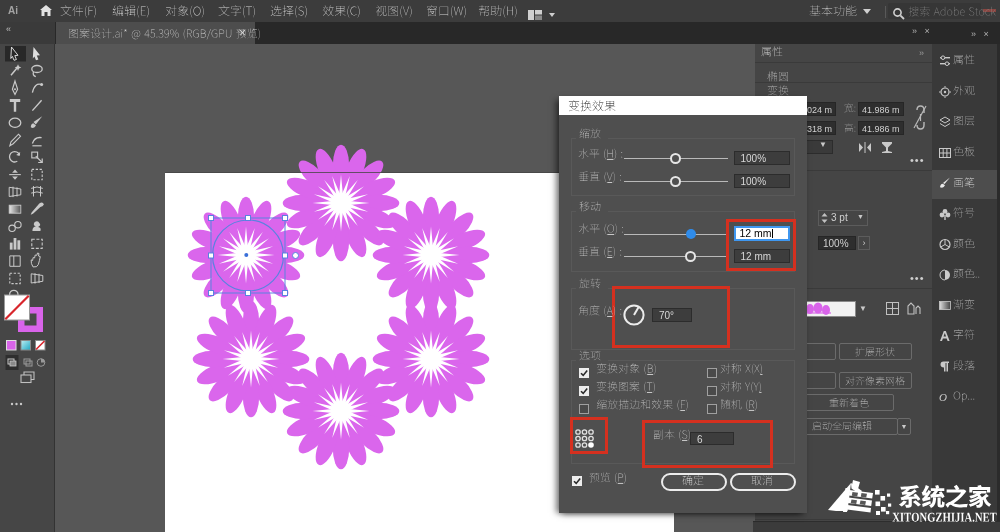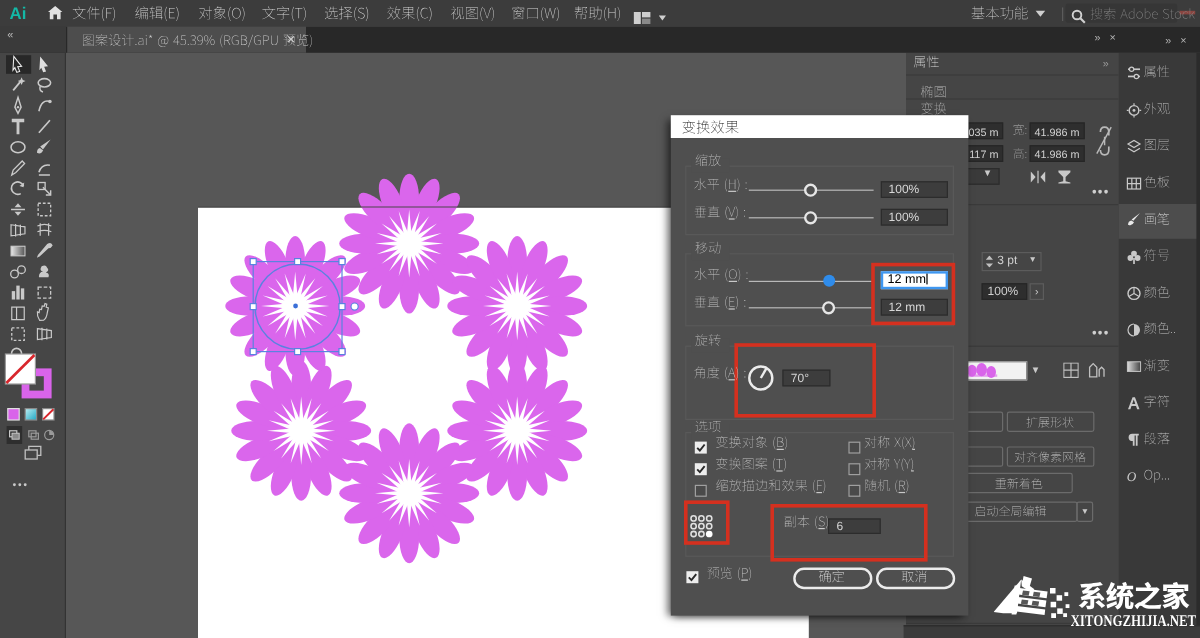--- a/index.html
+++ b/index.html
@@ -38,21 +38,21 @@
   .cb.off{background:#4a4a4a;border:1px solid #a0a0a0;}
   .cblabel{position:absolute;color:#c9c9c9;font-size:11px;}
   .btn{position:absolute;width:66px;height:18px;border:2px solid #ececec;border-radius:9px;color:#ececec;font-size:11px;line-height:14px;text-align:center;box-sizing:border-box;}
   
   #wm{position:absolute;right:8px;bottom:6px;z-index:60;color:#fff;}
 </style>
 </head>
 <body>
 
 <div id="menubar">
-  <div class="mi" style="left:8px;color:#14b8a6;font-weight:bold;font-size:14px;">Ai</div>
+  <div class="mi" style="left:8px;color:#a3a3a3;font-weight:bold;font-size:10px;">Ai</div>
   <div class="mi" style="left:38px;">
     <svg width="16" height="22" viewBox="0 0 16 22">
         <path d="M8 5 L14 10 L12.5 10 L12.5 16 L9.5 16 L9.5 12 L6.5 12 L6.5 16 L3.5 16 L3.5 10 L2 10 Z" fill="#e2e2e2"></path>
       </svg>
   </div>
 
   <div class="mi" style="left:528px;top:6px;height:10px;">
     <svg width="30" height="11" viewBox="0 0 30 11">
         <rect x="0" y="0" width="6" height="10" fill="#cfcfcf"></rect>
         <rect x="7" y="0" width="7" height="4.5" fill="#cfcfcf"></rect>
@@ -236,23 +236,23 @@
       <circle cx="212.3" cy="211" r="2" fill="#3a6fd8"></circle>
     </svg>
   <div style="position:absolute;left:131px;top:128px;width:509px;height:1px;background:rgba(70,70,70,0.8);"></div>
 </div>
 
 <div id="props">
   <div style="position:absolute;left:164px;top:4px;color:#9a9a9a;font-size:9px;">»</div>
   <div style="position:absolute;left:0px;top:18px;width:177px;height:1px;background:#3a3a3a;"></div>
   <div style="position:absolute;left:0px;top:38px;width:177px;height:1px;background:#3a3a3a;"></div>
 
-  <div style="position:absolute;left:35px;top:58px;width:46px;height:14px;background:#2e2e2e;border:1px solid #262626;color:#d0d0d0;font-size:9px;line-height:14px;text-align:right;padding-right:3px;box-sizing:border-box;">035 m</div>
+  <div style="position:absolute;left:35px;top:58px;width:46px;height:14px;background:#2e2e2e;border:1px solid #262626;color:#d0d0d0;font-size:9px;line-height:14px;text-align:right;padding-right:3px;box-sizing:border-box;">024 m</div>
   <div style="position:absolute;left:103px;top:58px;width:46px;height:14px;background:#2e2e2e;border:1px solid #262626;color:#d0d0d0;font-size:9px;line-height:14px;padding-left:3px;box-sizing:border-box;">41.986 m</div>
-  <div style="position:absolute;left:35px;top:77px;width:46px;height:14px;background:#2e2e2e;border:1px solid #262626;color:#d0d0d0;font-size:9px;line-height:14px;text-align:right;padding-right:3px;box-sizing:border-box;">117 m</div>
+  <div style="position:absolute;left:35px;top:77px;width:46px;height:14px;background:#2e2e2e;border:1px solid #262626;color:#d0d0d0;font-size:9px;line-height:14px;text-align:right;padding-right:3px;box-sizing:border-box;">318 m</div>
   <div style="position:absolute;left:103px;top:77px;width:46px;height:14px;background:#2e2e2e;border:1px solid #262626;color:#d0d0d0;font-size:9px;line-height:14px;padding-left:3px;box-sizing:border-box;">41.986 m</div>
   <svg style="position:absolute;left:158px;top:60px;" width="14" height="27" viewBox="0 0 14 27">
       <path d="M4,6 q0,-4 3.5,-4 q3.5,0 3.5,4 l0,3" fill="none" stroke="#b9b9b9" stroke-width="1.4"></path>
       <path d="M4,21 q0,4 3.5,4 q3.5,0 3.5,-4 l0,-3" fill="none" stroke="#b9b9b9" stroke-width="1.4"></path>
       <line x1="7.5" y1="10" x2="7.5" y2="17" stroke="#b9b9b9" stroke-width="1.2"></line>
       <line x1="1" y1="24" x2="13" y2="2" stroke="#b9b9b9" stroke-width="1.2"></line>
     </svg>
   <div style="position:absolute;left:35px;top:96px;width:43px;height:14px;background:#3a3a3a;border:1px solid #2c2c2c;box-sizing:border-box;"></div>
   <div style="position:absolute;left:64px;top:96px;color:#c9c9c9;font-size:8px;">▼</div>
   <svg style="position:absolute;left:101px;top:98px;" width="18" height="11" viewBox="0 0 18 11">

